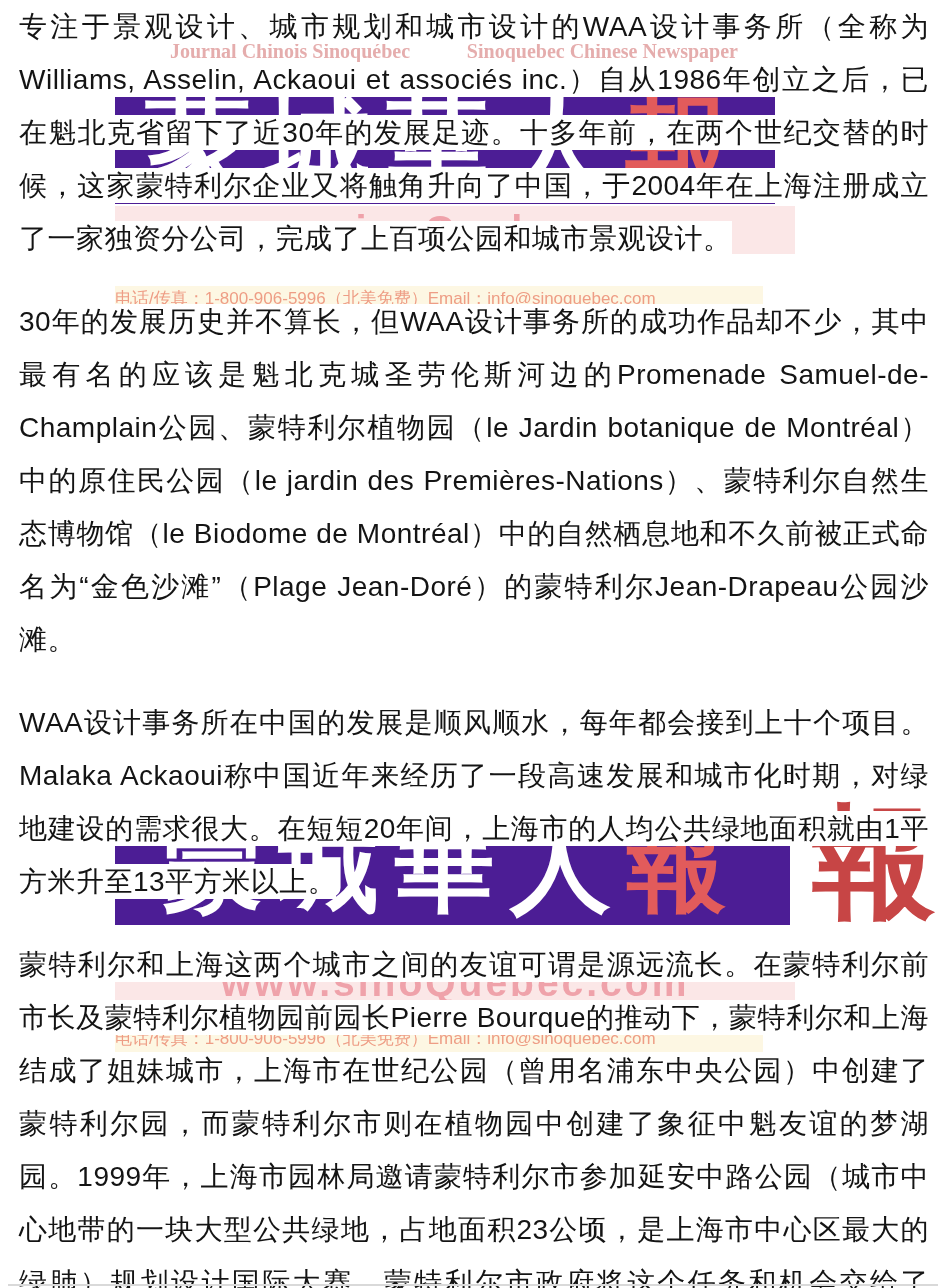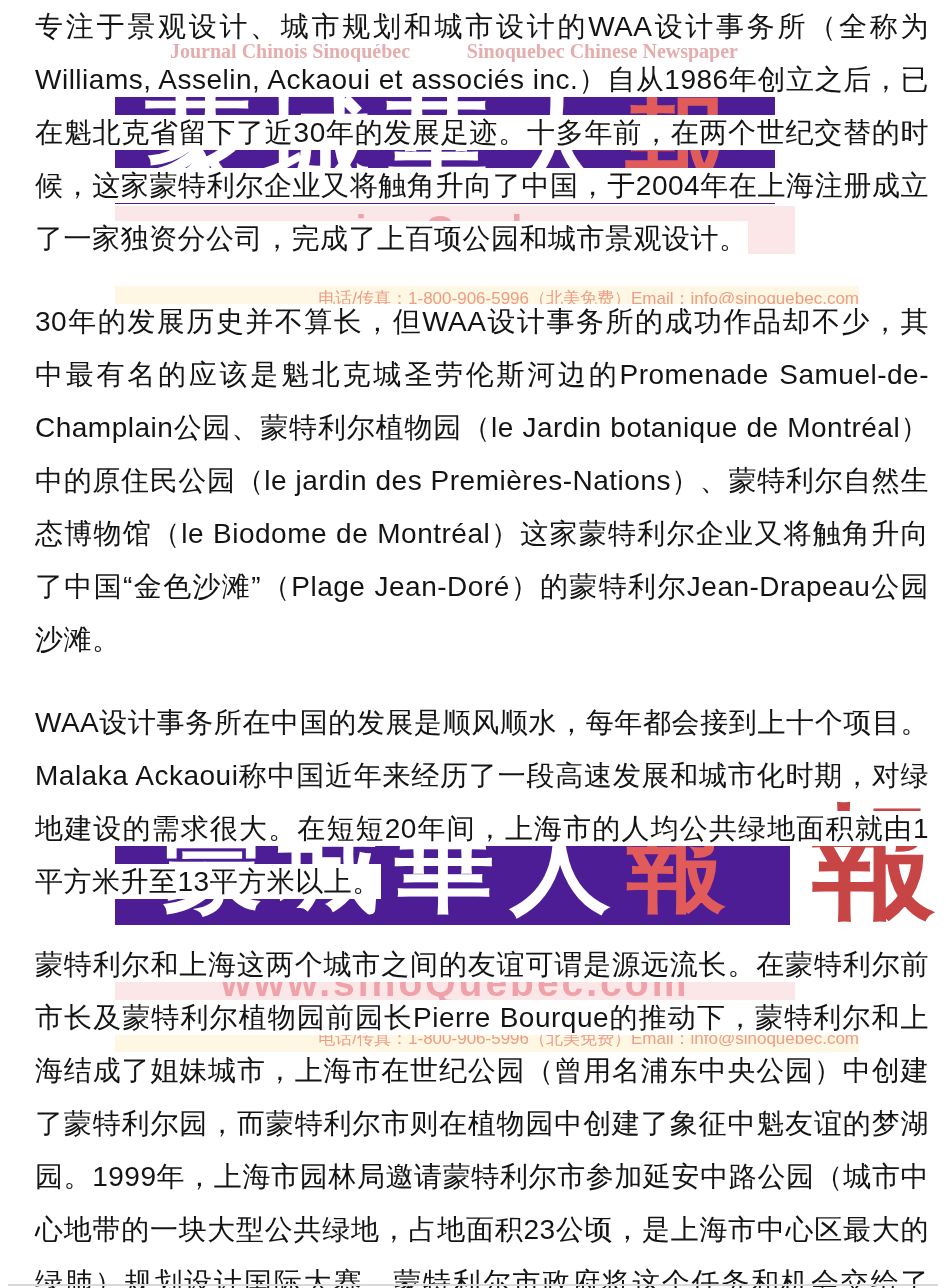--- a/index.html
+++ b/index.html
@@ -57,23 +57,23 @@
     left: 160px; width: 552px;
     display: flex; justify-content: space-between;
     font-size: 14px; font-weight: bold;
     color: #a9c0e4;
     white-space: nowrap;
   }
   .wm-top .wm-tagline { top: 287px; }
   .wm-bottom .wm-tagline { top: 1012px; }
 
   .wm-contactband {
-    left: 115px; width: 744px; height: 26px;
+    left: 115px; width: 648px; height: 26px;
     background: #fdf7e3;
-    text-align: right;
+    text-align: left;
     color: #ee9d85;
     font-size: 17px; line-height: 26px;
     white-space: nowrap; overflow: hidden;
   }
   .wm-top .wm-contactband { top: 286px; }
   .wm-bottom .wm-contactband { top: 1026px; }
 
   .wm-redglyph {
     left: 812px; top: 800px;
     font-family: "DejaVu Serif", "Liberation Serif", serif;
@@ -81,21 +81,21 @@
     color: #c74545;
     line-height: 1;
   }
 
   
   .content {
     position: absolute; left: 19px; right: 17px; top: 0;
     z-index: 2;
   }
   .para {
-    margin: 0 0 30px 16px;
+    margin: 0 0 30px 0;
     font-size: 28px;
     line-height: 53px;
     letter-spacing: 0.5px;
     color: #141414;
     text-align: justify;
   }
   .para:last-child { margin-bottom: 0; }
   
   .linebg { background: #ffffff; padding: 2px 0; box-decoration-break: clone; -webkit-box-decoration-break: clone; }
 
@@ -143,19 +143,19 @@
       <span>Leading the way for more than 10 years</span>
       <span>sinoquebec.com/newspaper</span>
     </div>
     <div class="wm-el wm-contactband">
       <span>电话/传真：1-800-906-5996（北美免费）Email：info@sinoquebec.com</span>
     </div>
   </div>
 
   <div class="content">
     <p class="para"><span class="linebg">专注于景观设计、城市规划和城市设计的WAA设计事务所（全称为Williams, Asselin, Ackaoui et associés inc.）自从1986年创立之后，已在魁北克省留下了近30年的发展足迹。十多年前，在两个世纪交替的时候，这家蒙特利尔企业又将触角升向了中国，于2004年在上海注册成立了一家独资分公司，完成了上百项公园和城市景观设计。</span></p>
-    <p class="para"><span class="linebg">30年的发展历史并不算长，但WAA设计事务所的成功作品却不少，其中最有名的应该是魁北克城圣劳伦斯河边的Promenade Samuel-de-Champlain公园、蒙特利尔植物园（le Jardin botanique de Montréal）中的原住民公园（le jardin des Premières-Nations）、蒙特利尔自然生态博物馆（le Biodome de Montréal）这家蒙特利尔企业又将触角升向了中国“金色沙滩”（Plage Jean-Doré）的蒙特利尔Jean-Drapeau公园沙滩。</span></p>
+    <p class="para"><span class="linebg">30年的发展历史并不算长，但WAA设计事务所的成功作品却不少，其中最有名的应该是魁北克城圣劳伦斯河边的Promenade Samuel-de-Champlain公园、蒙特利尔植物园（le Jardin botanique de Montréal）中的原住民公园（le jardin des Premières-Nations）、蒙特利尔自然生态博物馆（le Biodome de Montréal）中的自然栖息地和不久前被正式命名为“金色沙滩”（Plage Jean-Doré）的蒙特利尔Jean-Drapeau公园沙滩。</span></p>
     <p class="para"><span class="linebg">WAA设计事务所在中国的发展是顺风顺水，每年都会接到上十个项目。Malaka Ackaoui称中国近年来经历了一段高速发展和城市化时期，对绿地建设的需求很大。在短短20年间，上海市的人均公共绿地面积就由1平方米升至13平方米以上。</span></p>
     <p class="para"><span class="linebg">蒙特利尔和上海这两个城市之间的友谊可谓是源远流长。在蒙特利尔前市长及蒙特利尔植物园前园长Pierre Bourque的推动下，蒙特利尔和上海结成了姐妹城市，上海市在世纪公园（曾用名浦东中央公园）中创建了蒙特利尔园，而蒙特利尔市则在植物园中创建了象征中魁友谊的梦湖园。1999年，上海市园林局邀请蒙特利尔市参加延安中路公园（城市中心地带的一块大型公共绿地，占地面积23公顷，是上海市中心区最大的绿肺）规划设计国际大赛，蒙特利尔市政府将这个任务和机会交给了WAA设计事务所。WAA不负众望，一举战胜中、日两国的竞争者，在大赛中胜出，而此次比赛为WAA颁发的优秀设计奖便成为WAA进军中国市场的敲门砖。该设计事务所如今的企业收益中有一半都来自中国。</span></p>
   </div>
 
   <div class="bottom-rule"></div>
 </div>
 
 </body></html>

